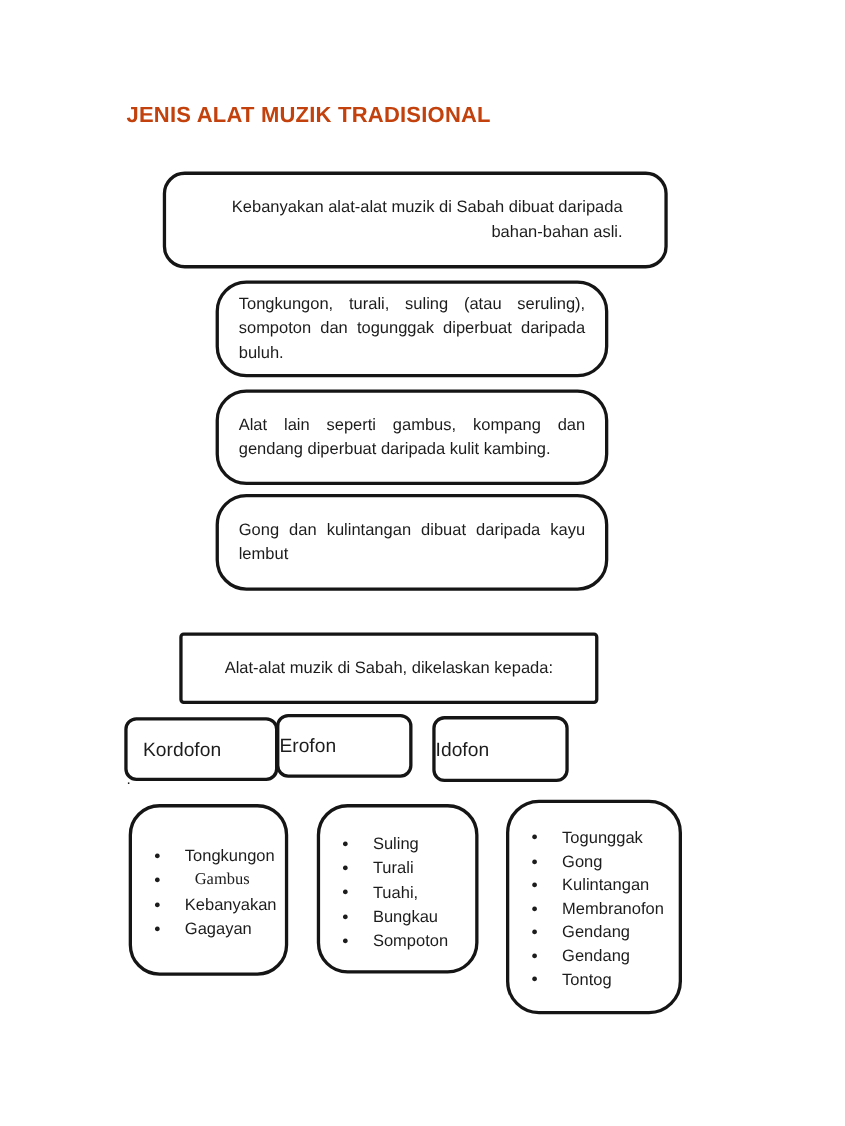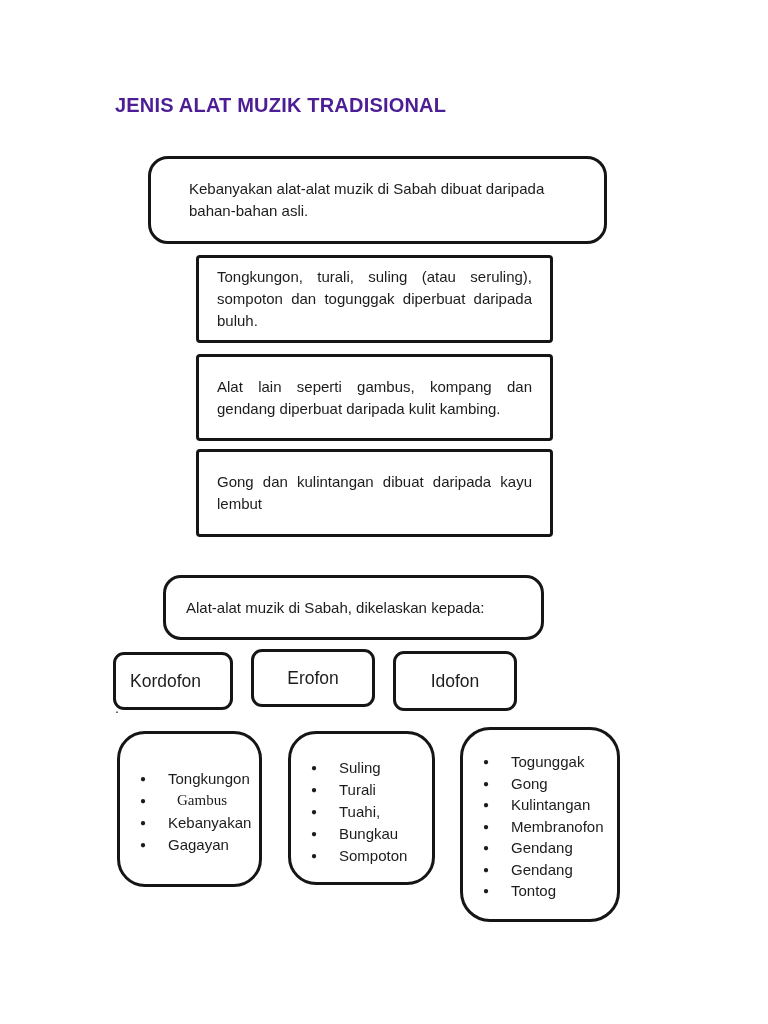--- a/index.html
+++ b/index.html
@@ -16,64 +16,64 @@
     color: #1c1c1c;
     overflow: hidden;
   }
   .title {
     position: absolute;
     left: 115px;
     top: 94px;
     font-size: 20px;
     font-weight: 700;
     letter-spacing: 0.2px;
-    color: #4c1d95;
+    color: #c2410c;
   }
   .box {
     position: absolute;
     box-sizing: border-box;
     border: 3px solid #151515;
     background: #ffffff;
     font-size: 15px;
     line-height: 22px;
   }
   .box-intro {
     left: 148px; top: 156px; width: 459px; height: 88px;
     border-radius: 20px;
     display: flex; align-items: center; justify-content: center;
-    text-align: left;
+    text-align: right;
     padding: 0 38px;
   }
   .box-material {
     left: 196px; width: 357px;
-    border-radius: 4px;
+    border-radius: 28px;
     display: flex; flex-direction: column; justify-content: center;
     text-align: justify;
     padding: 0 18px;
   }
   .box-material-1 { top: 255px; height: 88px; }
   .box-material-2 { top: 354px; height: 87px; }
   .box-material-3 { top: 449px; height: 88px; }
   .box-classification {
     left: 163px; top: 575px; width: 381px; height: 65px;
-    border-radius: 18px;
-    display: flex; align-items: center; 
+    border-radius: 4px;
+    display: flex; align-items: center; justify-content: center;
     text-align: center;
     padding: 0 20px;
   }
   .category-box {
     position: absolute;
     box-sizing: border-box;
     border: 3px solid #151515;
     background: #ffffff;
     border-radius: 11px;
     font-size: 17.5px;
-    display: flex; align-items: center; justify-content: center;
-  }
-  .category-kordofon { left: 113px; top: 652px; width: 120px; height: 58px; justify-content: flex-start; padding-left: 14px; }
+    display: flex; align-items: center; justify-content: flex-start;
+  }
+  .category-kordofon { left: 113px; top: 652px; width: 140px; height: 58px; justify-content: flex-start; padding-left: 14px; }
   .category-erofon   { left: 251px; top: 649px; width: 124px; height: 58px; }
   .category-idofon   { left: 393px; top: 651px; width: 124px; height: 60px; }
   .stray-mark {
     position: absolute;
     left: 115px; top: 700px;
     font-size: 14px;
     color: #1c1c1c;
   }
   .list-box {
     position: absolute;

